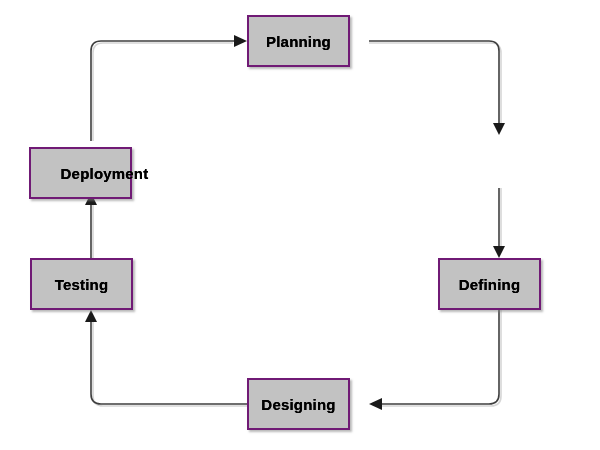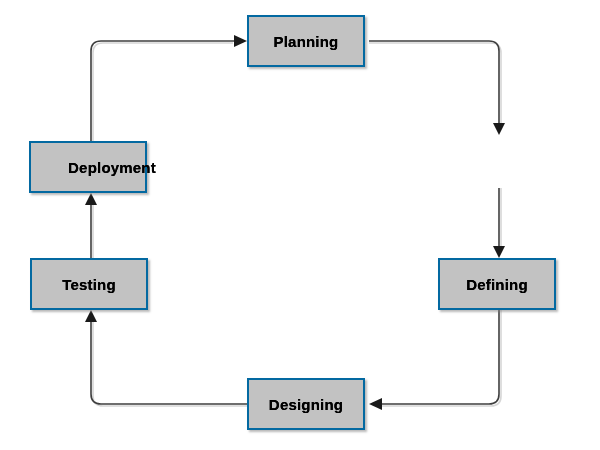--- a/index.html
+++ b/index.html
@@ -31,44 +31,44 @@
     fill: none;
     stroke: #3f3f3f;
     stroke-width: 1.6;
   }
   .edge-head {
     fill: #1a1a1a;
     stroke: none;
   }
   .node {
     position: absolute;
-    width: 118px;
+    width: 103px;
     height: 52px;
     background: #c2c2c2;
-    border: 2px solid #0369a1;
+    border: 2px solid #701a75;
     box-sizing: border-box;
     box-shadow: 2px 2px 2px rgba(130,130,130,0.55);
     display: flex;
     align-items: center;
     justify-content: center;
   }
   .node-label {
     font-size: 15px;
     font-weight: bold;
     color: #000000;
     letter-spacing: 0.2px;
     text-shadow: 0 0 0.4px #000;
     user-select: none;
   }
   .node-planning   { left: 247px; top: 15px;  }
   .node-defining   { left: 438px; top: 135px; }
   .node-designing  { left: 438px; top: 258px; }
   .node-building   { left: 247px; top: 378px; }
   .node-testing    { left: 30px;  top: 258px; }
-  .node-deployment { left: 29px;  top: 141px; padding-left: 48px; }
+  .node-deployment { left: 29px;  top: 147px; padding-left: 48px; }
 </style>
 </head>
 <body>
 
 <div class="canvas">
 
   <svg class="connector-layer" width="600" height="450" viewBox="0 0 600 450" xmlns="http://www.w3.org/2000/svg">
 
     <g>
       <path class="edge-shadow" d="M93,141 V53 Q93,43 103,43 H233"></path>

